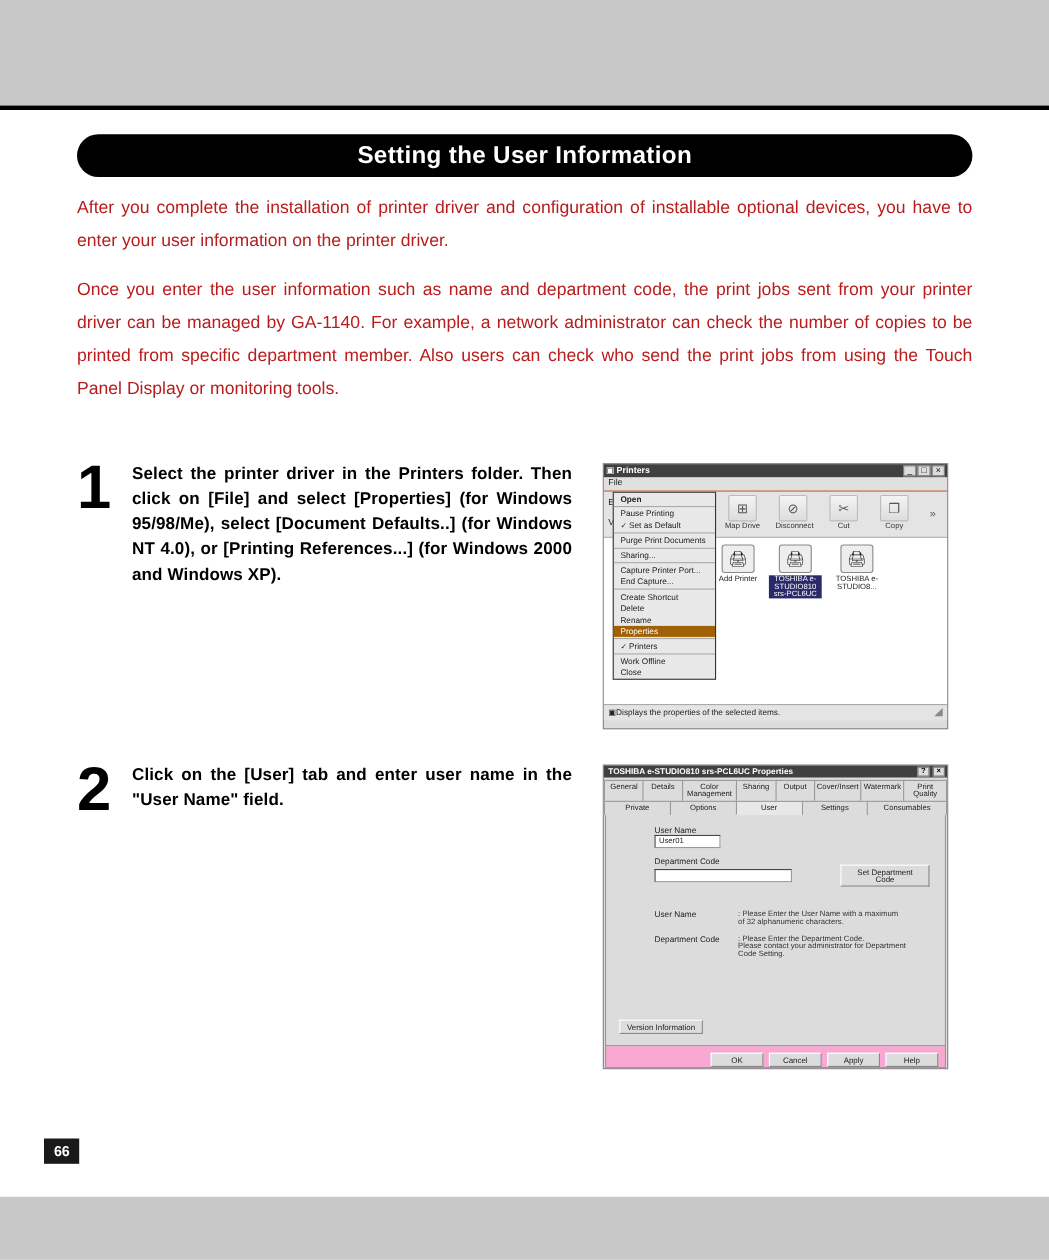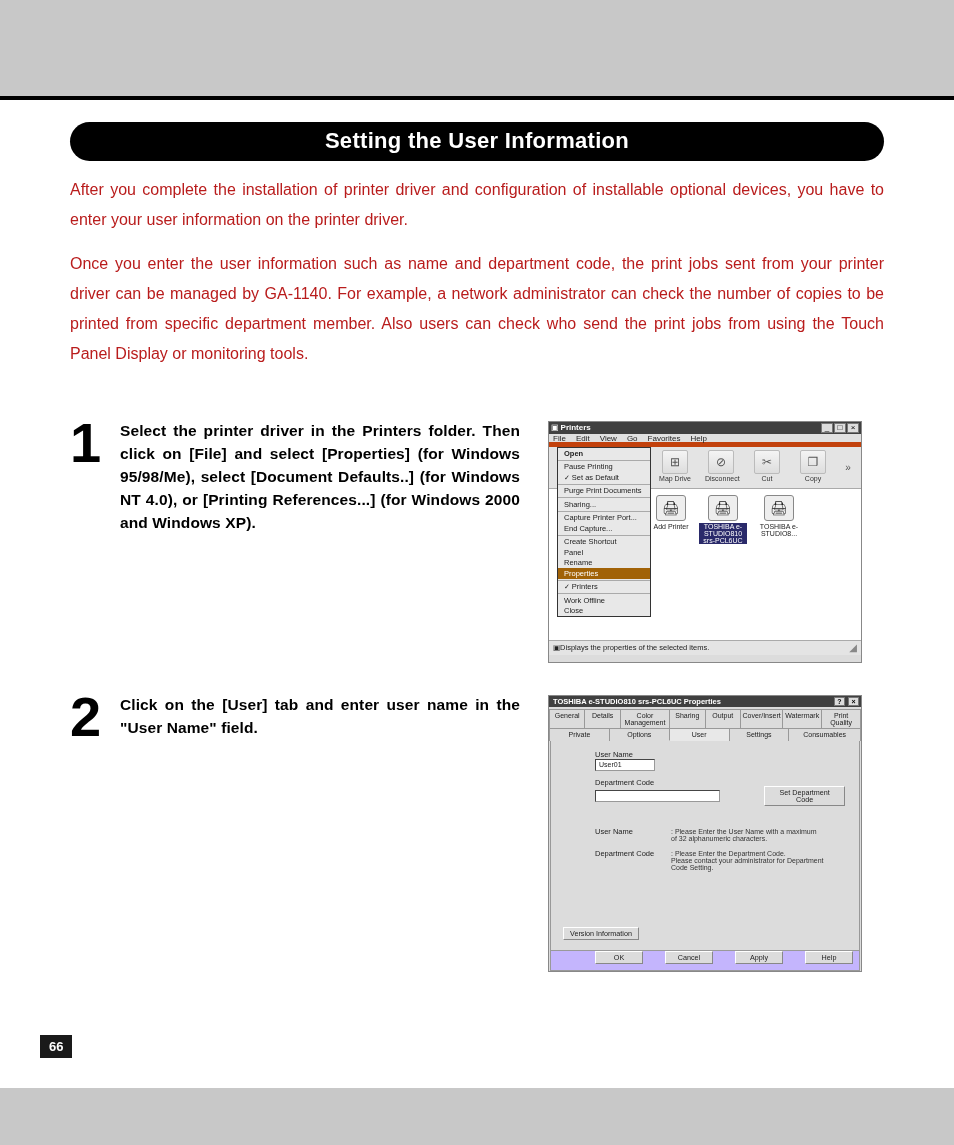--- a/index.html
+++ b/index.html
@@ -91,23 +91,24 @@
     padding: 1px 2px; height: 12px;
     font-size: 8px;
   }
   .s1 .titlebar .t { flex: 1; padding-left: 2px; font-weight: bold; }
   .s1 .titlebar .wc { display:flex; gap:1px; }
   .s1 .titlebar .wc span {
     width: 12px; height: 10px; background:#ddd; border:1px solid #777;
     color:#000; font-size:8px; text-align:center; line-height:8px;
   }
   .s1 .menubar {
-    background:#e0e0e0; border-bottom:5px solid #c2410c;
+    background:#e0e0e0; border-bottom:1px solid #c2410c;
     padding: 1px 4px; height: 13px; display:flex; gap:10px;
     font-size:8px;
+    flex-direction:column;
   }
   .s1 .menubar span { text-decoration: underline; text-decoration-color: transparent; }
   .s1 .drop {
     position: absolute; left: 8px; top: 25px; width: 94px;
     background:#e8e8e8; border:1px solid #333; z-index:5;
     font-size:7.5px;
   }
   .s1 .drop .mi { padding: 1.5px 6px; border-bottom: none; white-space: nowrap; }
   .s1 .drop .mi.bold { font-weight: bold; }
   .s1 .drop .mi.chk::before { content:"✓ "; font-size:7px; }
@@ -163,21 +164,21 @@
   .s2 .lbl { font-size:7.5px; color:#222; }
   .s2 .inp {
     background:#fff; border:1px inset #999; height:12px;
     font-size:7px; padding:1px 3px; display:inline-block;
   }
   .s2 .btn {
     background:#dcdcdc; border:1px solid #888; border-top-color:#fff; border-left-color:#fff;
     font-size:7.2px; padding:2px 6px; text-align:center; display:inline-block;
   }
   .s2 .hint { font-size:7px; color:#333; }
-  .s2 .btm { height:20px; background:#c4b5fd; display:flex; gap:22px; justify-content:flex-end; align-items:flex-start; padding:0 6px; border:1px solid #999; border-top:none; margin:0 1px; }
+  .s2 .btm { height:20px; background:#f9a8d4; display:flex; gap:5px; justify-content:flex-end; align-items:flex-end; padding:0 6px; border:1px solid #999; border-top:none; margin:0 1px; }
   .s2 .btm .btn { width:48px; }
   .page-num {
     position:absolute; left:40px; bottom:30px;
     background:#1a1a1a; color:#fff; font-size:13px; font-weight:bold;
     padding:4px 9px;
   }
 </style>
 </head>
 <body>
 
@@ -223,21 +224,21 @@
             <div class="mi chk">Set as Default</div>
             <hr>
             <div class="mi">Purge Print Documents</div>
             <hr>
             <div class="mi">Sharing...</div>
             <hr>
             <div class="mi">Capture Printer Port...</div>
             <div class="mi">End Capture...</div>
             <hr>
             <div class="mi">Create Shortcut</div>
-            <div class="mi">Panel</div>
+            <div class="mi">Delete</div>
             <div class="mi">Rename</div>
             <div class="mi sel">Properties</div>
             <hr>
             <div class="mi chk">Printers</div>
             <hr>
             <div class="mi">Work Offline</div>
             <div class="mi">Close</div>
           </div>
 
           <div class="toolbar">

